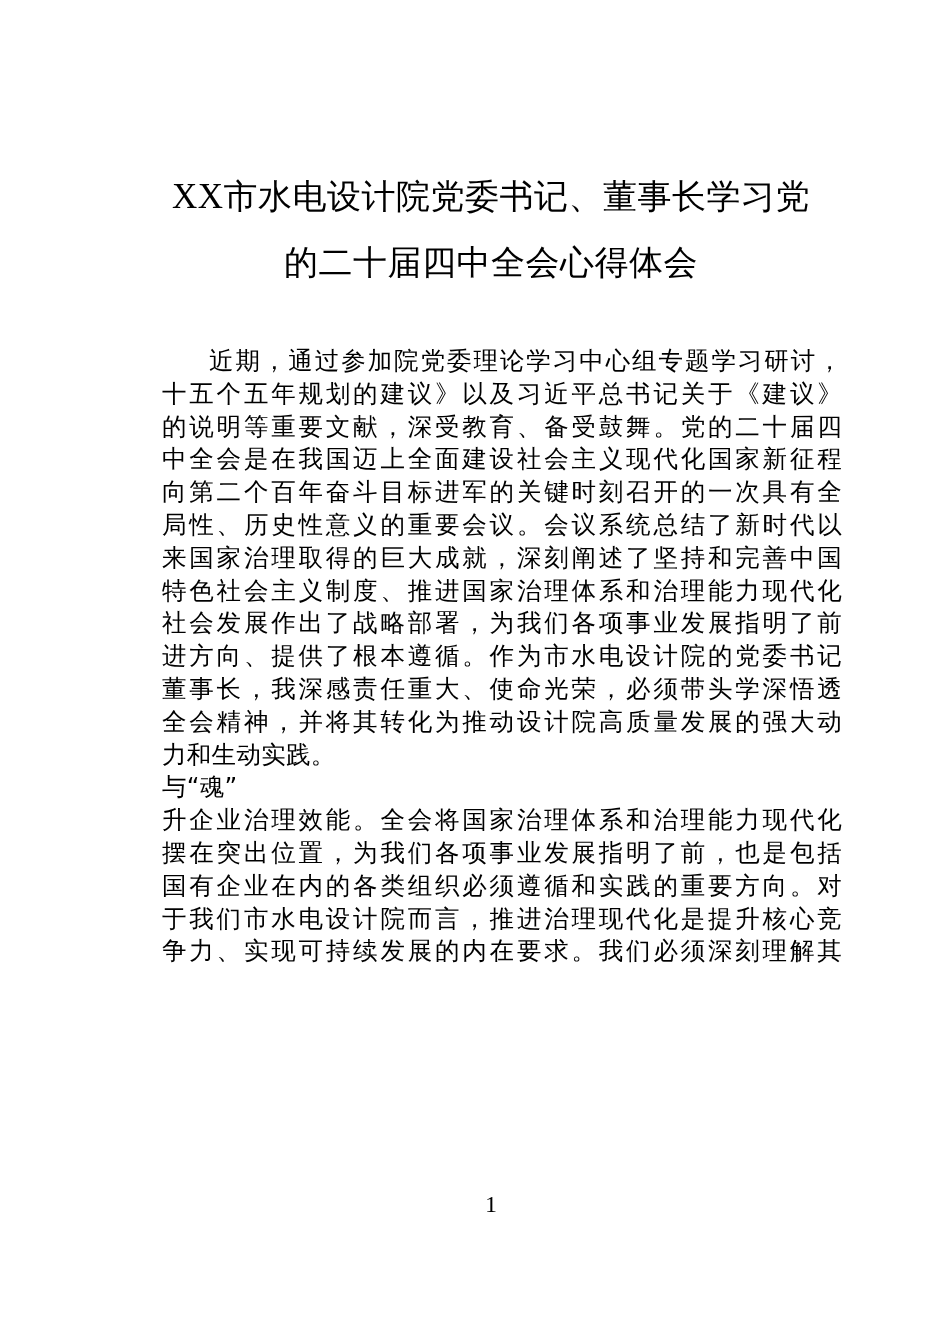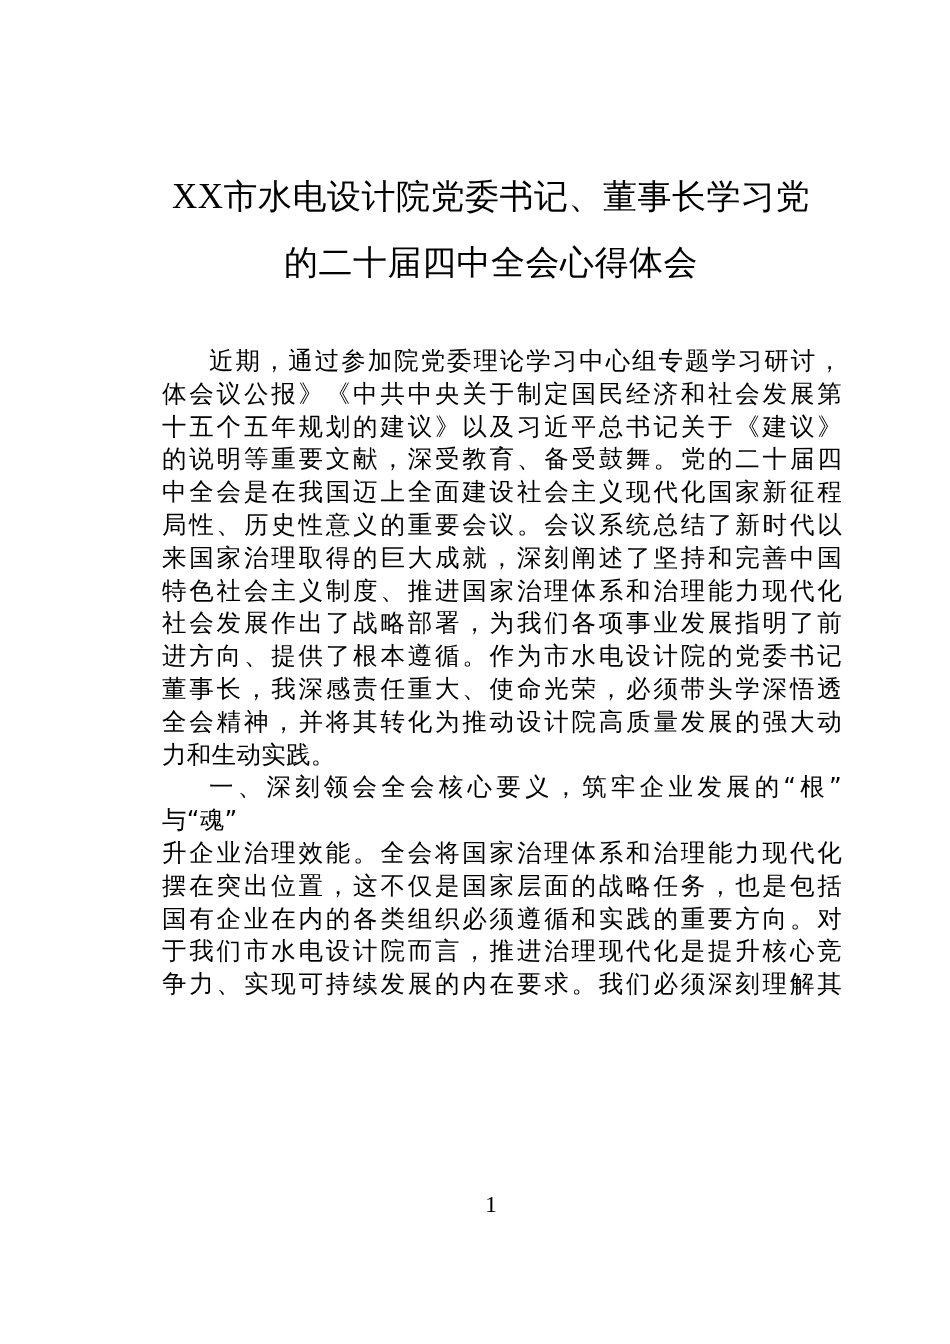--- a/index.html
+++ b/index.html
@@ -79,42 +79,41 @@
 
   <div class="title title-line-1">
     <span class="latin">XX</span><span>市水电设计院党委书记、董事长学习党</span>
   </div>
   <div class="title title-line-2">的二十届四中全会心得体会</div>
 
   <div class="body-text">
 
     <div>
       <span class="line indent">近期，通过参加院党委理论学习中心组专题学习研讨，</span>
-      <span class="line">体会议公报》《中共中央关于制定国民经济和社会发展第</span>
       <span class="line">十五个五年规划的建议》以及习近平总书记关于《建议》</span>
       <span class="line">的说明等重要文献，深受教育、备受鼓舞。党的二十届四</span>
       <span class="line">中全会是在我国迈上全面建设社会主义现代化国家新征程</span>
+      <span class="line">向第二个百年奋斗目标进军的关键时刻召开的一次具有全</span>
       <span class="line">局性、历史性意义的重要会议。会议系统总结了新时代以</span>
       <span class="line">来国家治理取得的巨大成就，深刻阐述了坚持和完善中国</span>
       <span class="line">特色社会主义制度、推进国家治理体系和治理能力现代化</span>
       <span class="line">社会发展作出了战略部署，为我们各项事业发展指明了前</span>
       <span class="line">进方向、提供了根本遵循。作为市水电设计院的党委书记</span>
       <span class="line">董事长，我深感责任重大、使命光荣，必须带头学深悟透</span>
       <span class="line">全会精神，并将其转化为推动设计院高质量发展的强大动</span>
       <span class="line last">力和生动实践。</span>
     </div>
 
     <div>
-      <span class="line indent">一、深刻领会全会核心要义，筑牢企业发展的“根”</span>
       <span class="line last">与“魂”</span>
     </div>
 
     <div>
       <span class="line">升企业治理效能。全会将国家治理体系和治理能力现代化</span>
-      <span class="line">摆在突出位置，这不仅是国家层面的战略任务，也是包括</span>
+      <span class="line">摆在突出位置，为我们各项事业发展指明了前，也是包括</span>
       <span class="line">国有企业在内的各类组织必须遵循和实践的重要方向。对</span>
       <span class="line">于我们市水电设计院而言，推进治理现代化是提升核心竞</span>
       <span class="line">争力、实现可持续发展的内在要求。我们必须深刻理解其</span>
     </div>
   </div>
 
   <div class="page-number">1</div>
 </div>
 
 </body></html>

